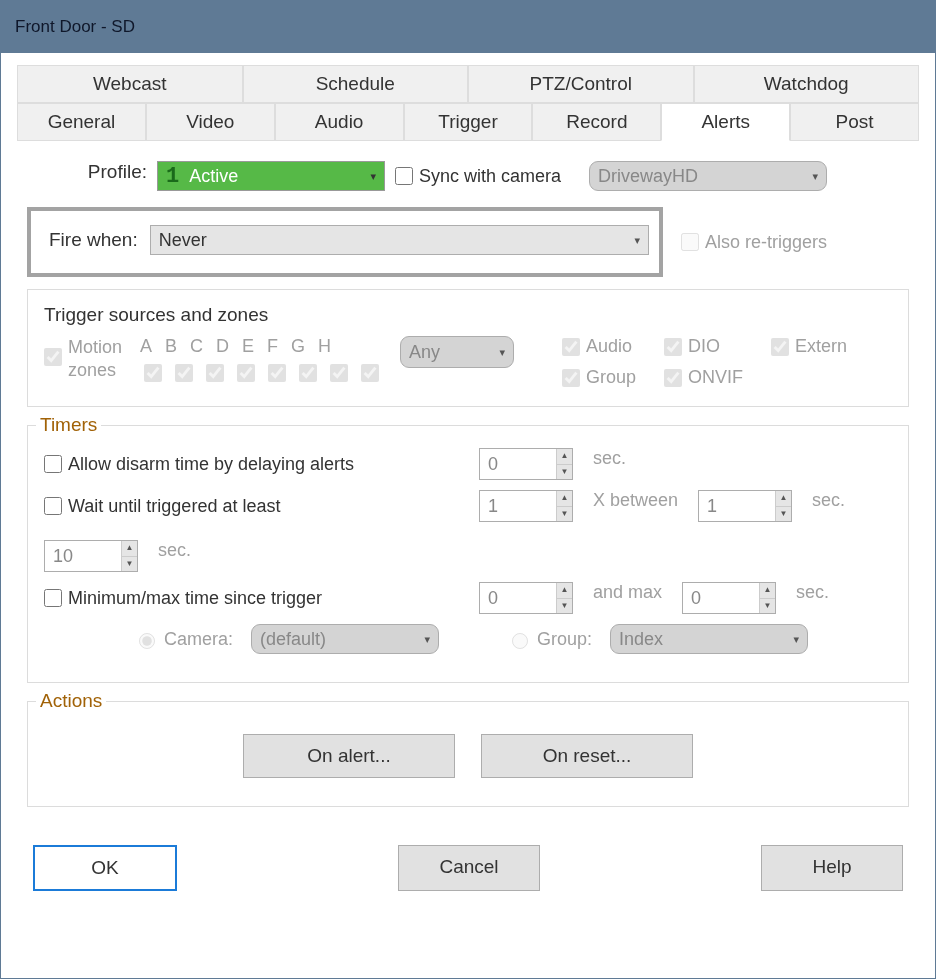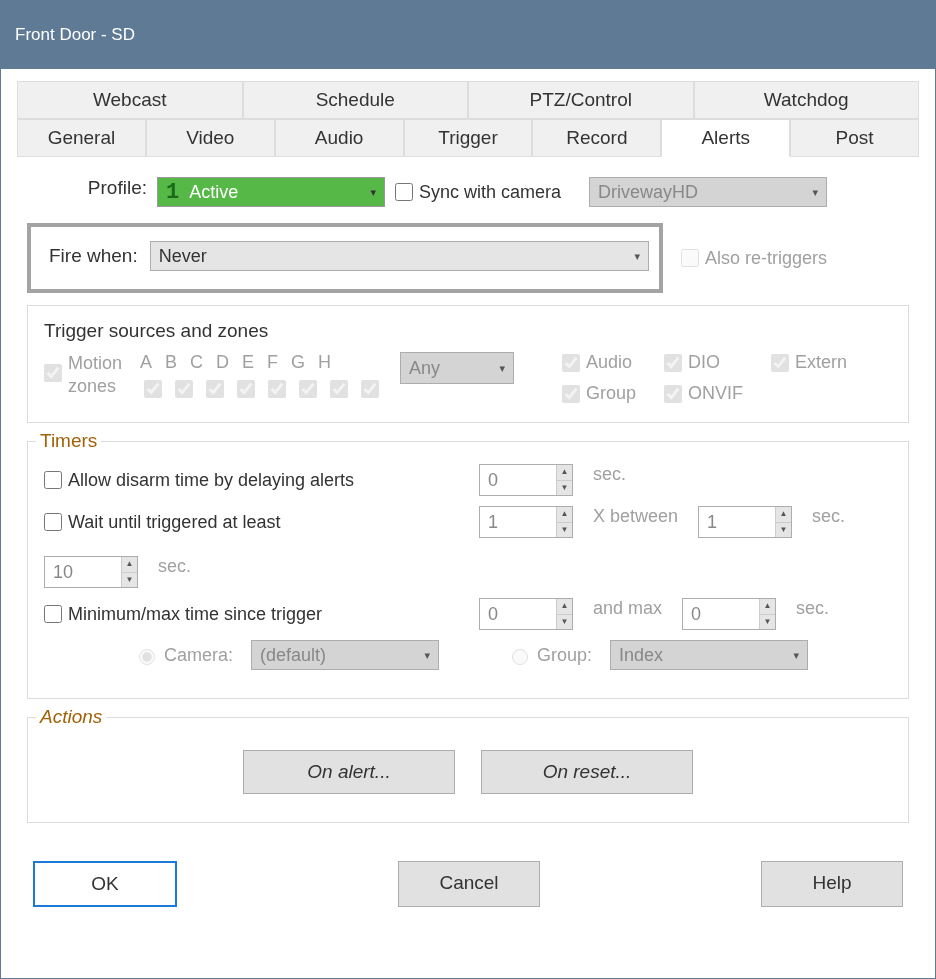--- a/index.html
+++ b/index.html
@@ -8,24 +8,24 @@
     font-size: 18px;
     color: #333;
     background: #fff;
     width: 936px;
     height: 979px;
     box-sizing: border-box;
     border: 1px solid #5f7a95;
   }
   .titlebar {
     background: #5f7a95;
-    color: #ffffff;
+    color: #0f172a;
     height: 36px;
     line-height: 36px;
-    padding: 16px 14px;
+    padding: 8px 14px;
     font-size: 17px;
   }
   .content {
     padding: 12px 16px 16px 16px;
   }
   .tabs-row {
     display: flex;
   }
   .tab {
     flex: 1;
@@ -92,20 +92,21 @@
   }
   .checkbox input[type="checkbox"] {
     width: 18px;
     height: 18px;
     margin: 0;
   }
   .disabled { color: #a0a0a0; }
   .disabled-bg {
     background: #d4d4d4;
     color: #888;
+    border-radius: 9px;
   }
   .highlight-box {
     border: 4px solid #a3a3a3;
     padding: 14px 10px 18px 18px;
     margin-top: 6px;
     margin-bottom: 6px;
   }
   .group-box {
     border: 1px solid #dcdcdc;
     padding: 14px 16px 18px 16px;
@@ -411,21 +412,21 @@
           <input type="radio" class="radio" disabled="" style="">
             <span>Group:</span>
         </label>
         <div class="combo disabled-bg" style="width:180px;">
           <span>Index</span>
           <span class="chev">▾</span>
         </div>
       </div>
     </div>
 
-    <div class="group-box" style="padding-bottom:28px;font-style:italic;">
+    <div class="group-box" style="padding-bottom:28px;">
       <div class="legend">Actions</div>
       <div style="display:flex;gap:26px;justify-content:center;margin-top:18px;">
         <div class="btn action-btn">On alert...</div>
         <div class="btn action-btn">On reset...</div>
       </div>
     </div>
   </div>
 
   <div class="footer">
     <div class="footer-btn primary">OK</div>

